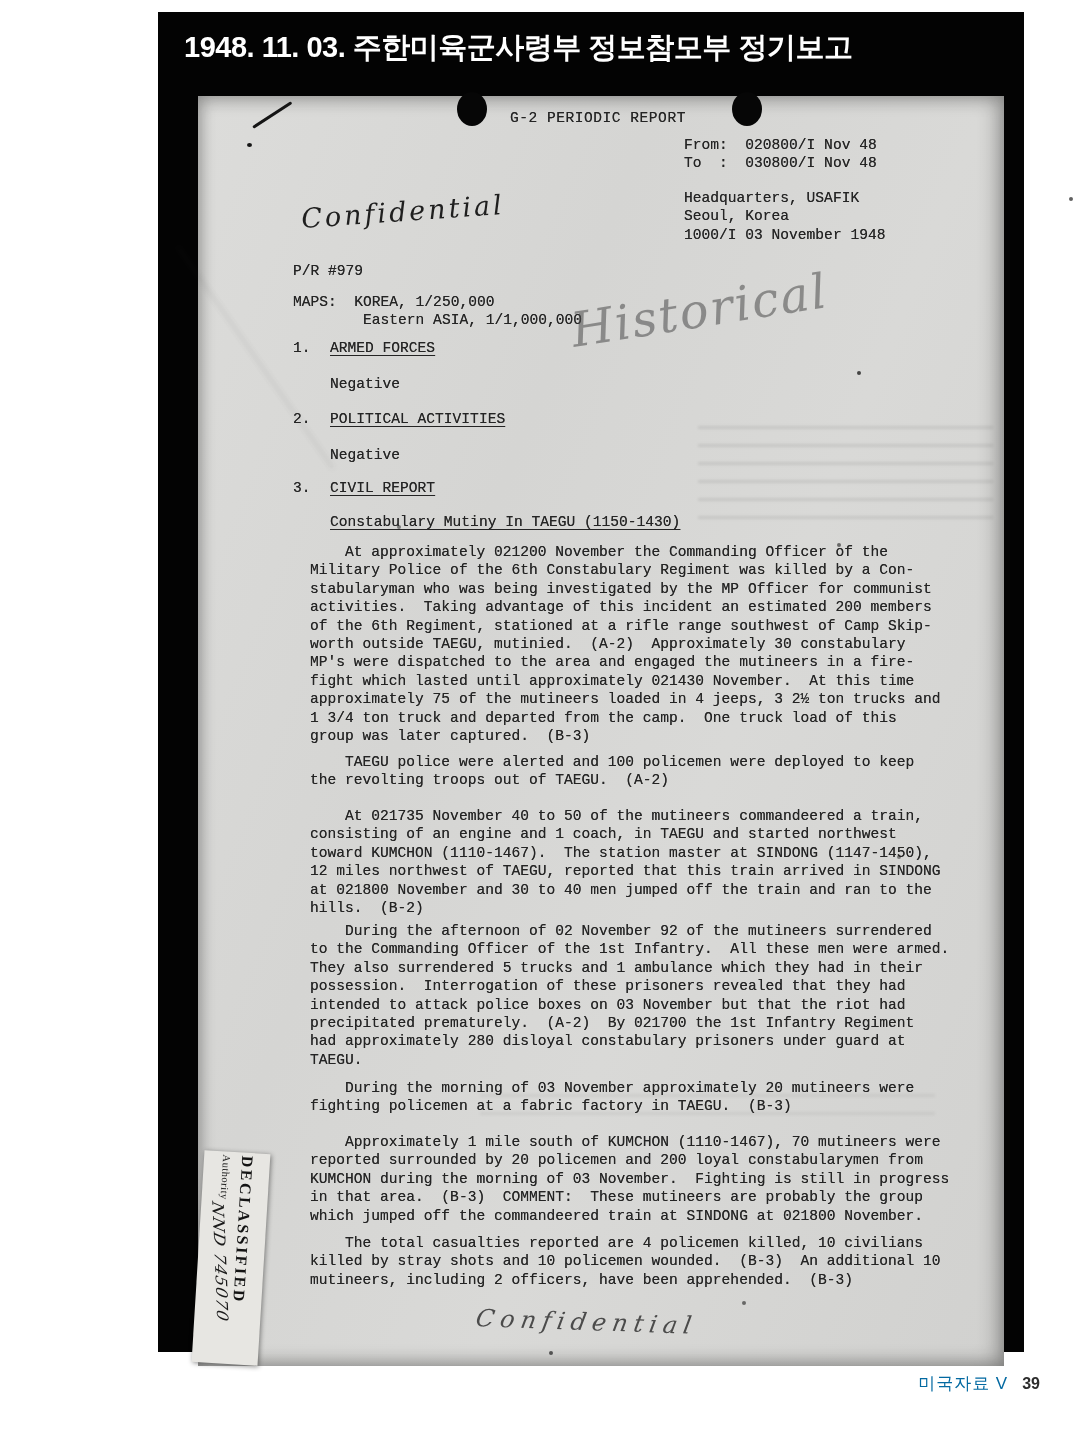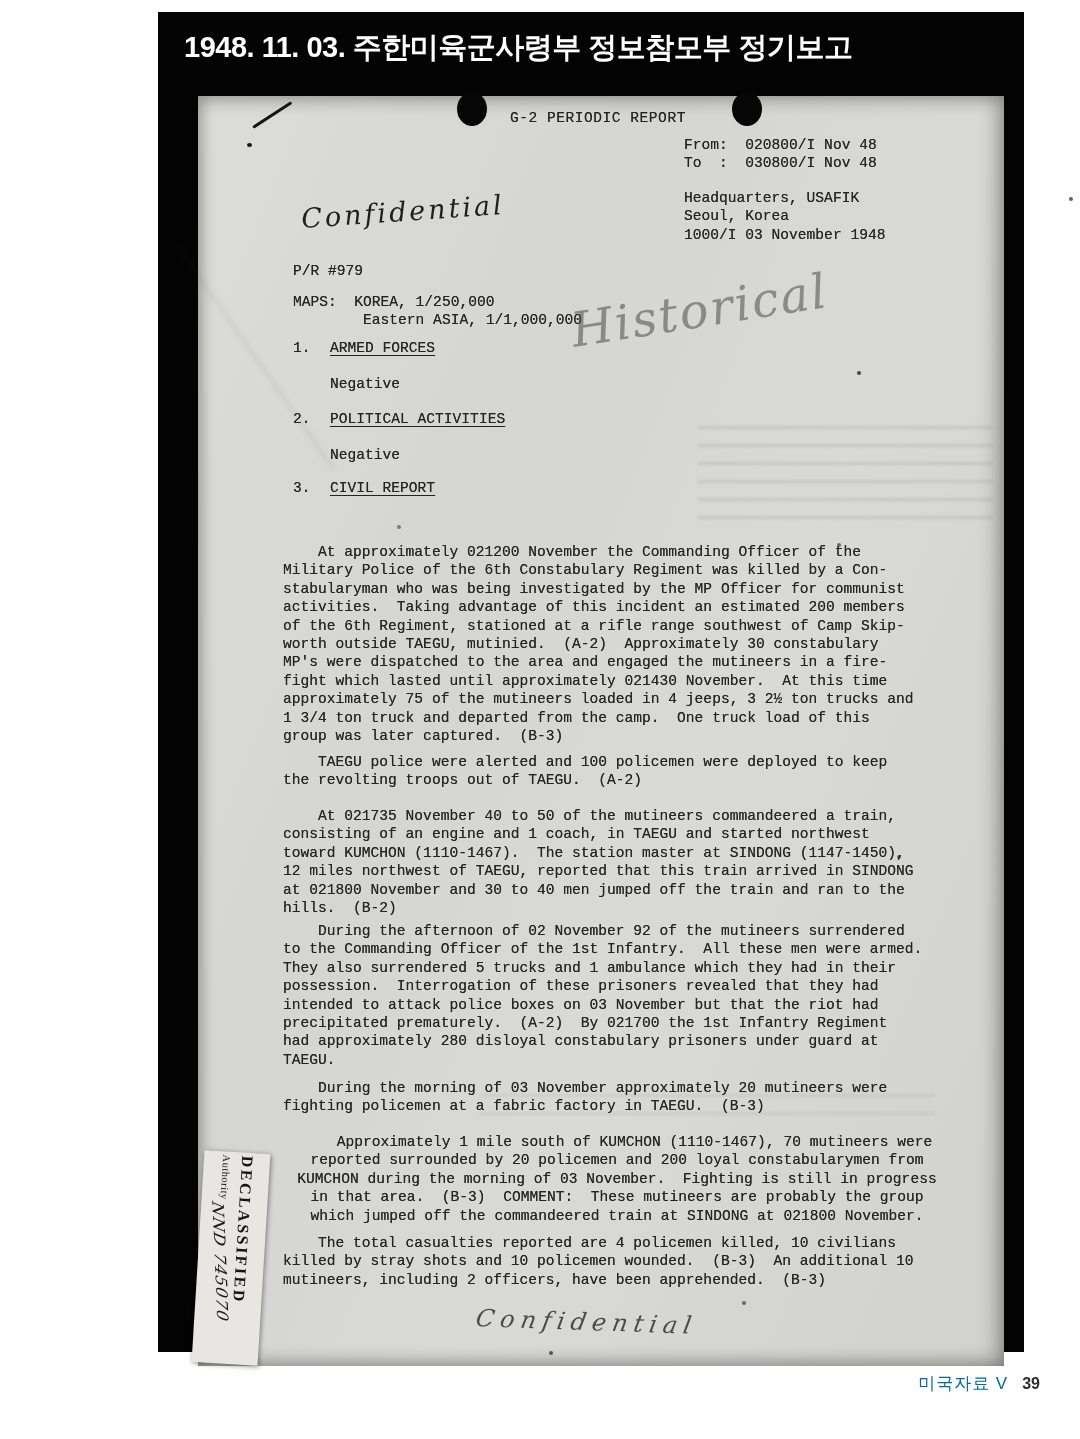--- a/index.html
+++ b/index.html
@@ -44,23 +44,23 @@
   .report-no{left:95px;top:166px;}
   .maps{left:95px;top:197px;}
   
   .sec-row{left:95px;display:flex;}
   .sec-num{width:37px;flex:0 0 37px;}
   .s1{top:243px;} .s1b{left:132px;top:279px;}
   .s2{top:314px;} .s2b{left:132px;top:350px;}
   .s3{top:383px;}
   .subject{left:132px;top:417px;}
   
-  .para{left:85px;width:668px;}
+  .para{left:112px;width:668px;}
   .p1{top:447px;} .p2{top:657px;} .p3{top:711px;} .p4{top:826px;}
-  .p5{top:983px;} .p6{top:1037px;text-align:center;} .p7{top:1138px;}
+  .p5{top:983px;} .p6{top:1037px;} .p7{top:1138px;}
   
   .handwritten{
     position:absolute;font-family:"DejaVu Serif","Liberation Serif",serif;
     font-style:italic;color:#1f1f1f;white-space:nowrap;
   }
   .conf-top{left:103px;top:100px;font-size:27px;letter-spacing:3px;transform:rotate(-4deg);}
   .conf-bottom{
     left:278px;top:1212px;font-size:24px;letter-spacing:6px;color:#333;
     transform:rotate(2deg) skewX(-8deg);opacity:.85;
   }
@@ -169,20 +169,21 @@
       <span class="sec-num">2.</span>
       <span class="underlined">POLITICAL ACTIVITIES</span>
     </div>
     <div class="typed s2b">Negative</div>
 
     <div class="typed sec-row s3">
       <span class="sec-num">3.</span>
       <span class="underlined">CIVIL REPORT</span>
     </div>
 
+    <div class="typed subject underlined">Constabulary Mutiny In TAEGU (1150-1430)</div>
 
     <div class="typed para p1">    At approximately 021200 November the Commanding Officer of the
 Military Police of the 6th Constabulary Regiment was killed by a Con-
 stabularyman who was being investigated by the MP Officer for communist
 activities.  Taking advantage of this incident an estimated 200 members
 of the 6th Regiment, stationed at a rifle range southwest of Camp Skip-
 worth outside TAEGU, mutinied.  (A-2)  Approximately 30 constabulary
 MP's were dispatched to the area and engaged the mutineers in a fire-
 fight which lasted until approximately 021430 November.  At this time
 approximately 75 of the mutineers loaded in 4 jeeps, 3 2½ ton trucks and

